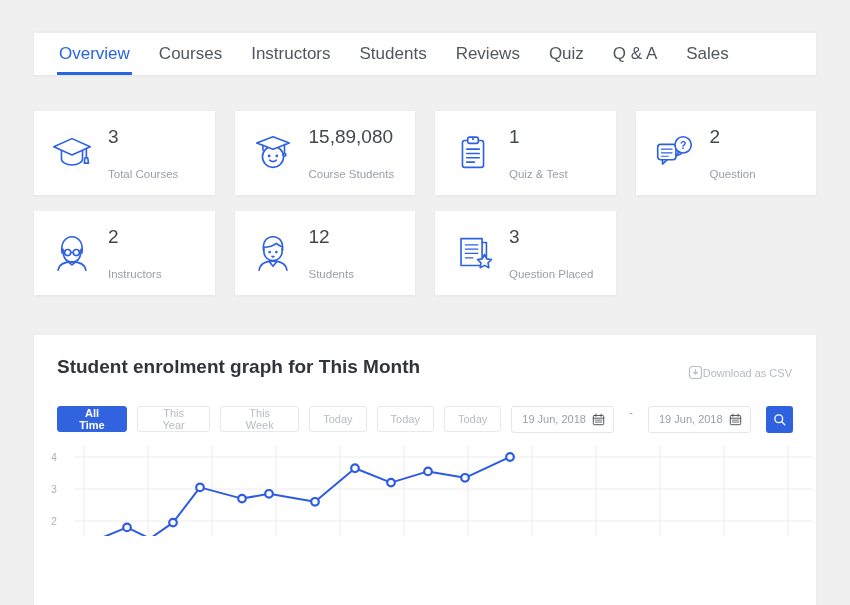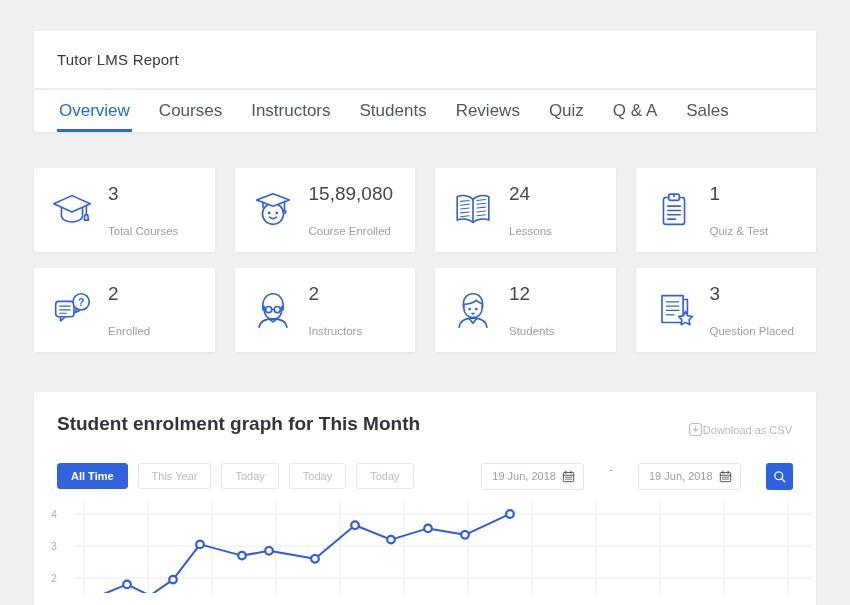--- a/index.html
+++ b/index.html
@@ -56,21 +56,21 @@
     margin-top:30px; padding:0 23px; display:flex; align-items:center; height:26px;
   }
   .filter-btn {
     height:26px; padding:0 13px; margin-right:10px;
     background:#fff; border:1px solid #e7e9ec; border-radius:3px;
     font-size:11px; color:#b7bcc4; cursor:pointer; font-family:inherit;
   }
   .filter-btn.active {
     background:#3263de; border-color:#3263de; color:#fff; font-weight:700;
   }
-  .date-group { margin-left:auto; display:flex; align-items:flex-start; gap:25px; }
+  .date-group { margin-left:auto; display:flex; align-items:flex-start; gap:15px; }
   .date-field {
     width:103px; height:27px; border:1px solid #e4e6e9; border-radius:3px;
     display:flex; align-items:center; padding:0 8px 0 10px; background:#fff;
   }
   .date-field input {
     border:none; outline:none; width:100%; font-size:11px; color:#9aa0a8;
     font-family:inherit; background:transparent;
   }
   .date-sep { font-size:11px; color:#9aa0a8; }
   .search-btn {
@@ -81,23 +81,20 @@
   .chart-wrap { margin-top:8px; }
   .chart-wrap svg { display:block; }
   .ticklabel { font-size:10px; fill:#abb0b6; font-family:"Liberation Sans",sans-serif; }
 </style>
 </head>
 <body>
 
 <div class="page">
 
   <div class="card header-card">
-    <div class="title-section">
-      <div class="page-title">Tutor LMS Report</div>
-    </div>
     <div class="header-divider"></div>
     <div class="tab-bar">
       <button class="tab active">Overview</button>
       <button class="tab">Courses</button>
       <button class="tab">Instructors</button>
       <button class="tab">Students</button>
       <button class="tab">Reviews</button>
       <button class="tab">Quiz</button>
       <button class="tab">Q &amp; A</button>
       <button class="tab">Sales</button>
@@ -129,40 +126,24 @@
           <path d="M13.5 16 v5"></path>
           <path d="M36 15 v9"></path>
             <circle cx="36" cy="26" r="1.4"></circle>
           <circle cx="20" cy="27" r="0.6" fill="#2d61e1"></circle>
             <circle cx="28" cy="27" r="0.6" fill="#2d61e1"></circle>
           <path d="M20.5 31.5 q3.5 3 7 0"></path>
         </svg>
       </span>
       <div class="stat-text">
         <div class="stat-value">15,89,080</div>
-        <div class="stat-label">Course Enrolled</div>
-      </div>
-    </div>
-
-    <div class="card stat-card">
-      <span class="stat-icon">
-        <svg viewBox="0 0 48 48" fill="none" stroke="#2d61e1" stroke-width="1.7" stroke-linecap="round" stroke-linejoin="round">
-          <path d="M24 13 C20 8.5 12 8 7.5 10.2 V34.5 C12 32.5 20 33 24 37 C28 33 36 32.5 40.5 34.5 V10.2 C36 8 28 8.5 24 13 Z"></path>
-          <path d="M24 13 V37"></path>
-          <g stroke-width="1.1">
-            <path d="M11 15 l9 -1 M11 19 l9 -1 M11 23 l9 -1 M11 27 l9 -1 M11 31 l9 -1"></path>
-            <path d="M28 14 l9 -1 M28 18 l9 -1 M28 22 l9 -1 M28 26 l9 -1 M28 30 l9 -1"></path>
-          </g>
-        </svg>
-      </span>
-      <div class="stat-text">
-        <div class="stat-value">24</div>
-        <div class="stat-label">Lessons</div>
-      </div>
-    </div>
+        <div class="stat-label">Course Students</div>
+      </div>
+    </div>
+
 
     <div class="card stat-card">
       <span class="stat-icon">
         <svg viewBox="0 0 48 48" fill="none" stroke="#2d61e1" stroke-width="1.7" stroke-linecap="round" stroke-linejoin="round">
           <rect x="13" y="11" width="22" height="28" rx="2.5"></rect>
           <rect x="18.5" y="7.5" width="11" height="6.5" rx="2" fill="#fff"></rect>
           <circle cx="24" cy="9.5" r="1.2" fill="#2d61e1" stroke="none"></circle>
           <path d="M17.5 20 h13 M17.5 24.5 h13 M17.5 29 h13 M17.5 33.5 h8"></path>
         </svg>
       </span>
@@ -180,21 +161,21 @@
           <g stroke-width="1.2">
               <path d="M11 20 h11 M11 23.8 h11 M11 27.4 h7"></path>
             </g>
           <circle cx="33.5" cy="15.5" r="8.5" fill="#fff"></circle>
           <path d="M29 22.5 l-2.3 4.5 4.8 -2.2"></path>
           <text x="33.5" y="19.5" text-anchor="middle" font-size="11" font-weight="bold" fill="#2d61e1" stroke="none" font-family="Liberation Sans, sans-serif">?</text>
         </svg>
       </span>
       <div class="stat-text">
         <div class="stat-value">2</div>
-        <div class="stat-label">Enrolled</div>
+        <div class="stat-label">Question</div>
       </div>
     </div>
 
     <div class="card stat-card">
       <span class="stat-icon">
         <svg viewBox="0 0 48 48" fill="none" stroke="#2d61e1" stroke-width="1.7" stroke-linecap="round" stroke-linejoin="round">
           <path d="M13.5 24 c-1.5 -11 4 -17 10.5 -17 s12 6 10.5 17"></path>
           <path d="M14.5 20 c0 8 2.5 13.5 9.5 13.5 s9.5 -5.5 9.5 -13.5"></path>
           <circle cx="19.5" cy="23.5" r="3.2"></circle>
             <circle cx="28.5" cy="23.5" r="3.2"></circle>
@@ -257,20 +238,21 @@
           <rect x="1.6" y="1.6" width="12.8" height="12.8" rx="3"></rect>
           <path d="M8 4.6 v5 M5.8 7.6 L8 9.8 L10.2 7.6"></path>
         </svg>
       </span>
       <span>Download as CSV</span>
     </button>
 
     <div class="filter-row">
       <button class="filter-btn active">All Time</button>
       <button class="filter-btn">This Year</button>
+      <button class="filter-btn">This Week</button>
       <button class="filter-btn">Today</button>
       <button class="filter-btn">Today</button>
       <button class="filter-btn">Today</button>
 
       <div class="date-group">
         <div class="date-field">
           <input type="text" value="19 Jun, 2018" style="">
           <span style="display:inline-flex;">
             <svg width="13" height="13" viewBox="0 0 16 16" fill="none" stroke="#4a4f57" stroke-width="1.2" stroke-linecap="round">
               <rect x="1.6" y="3" width="12.8" height="11.4" rx="1.2"></rect>

